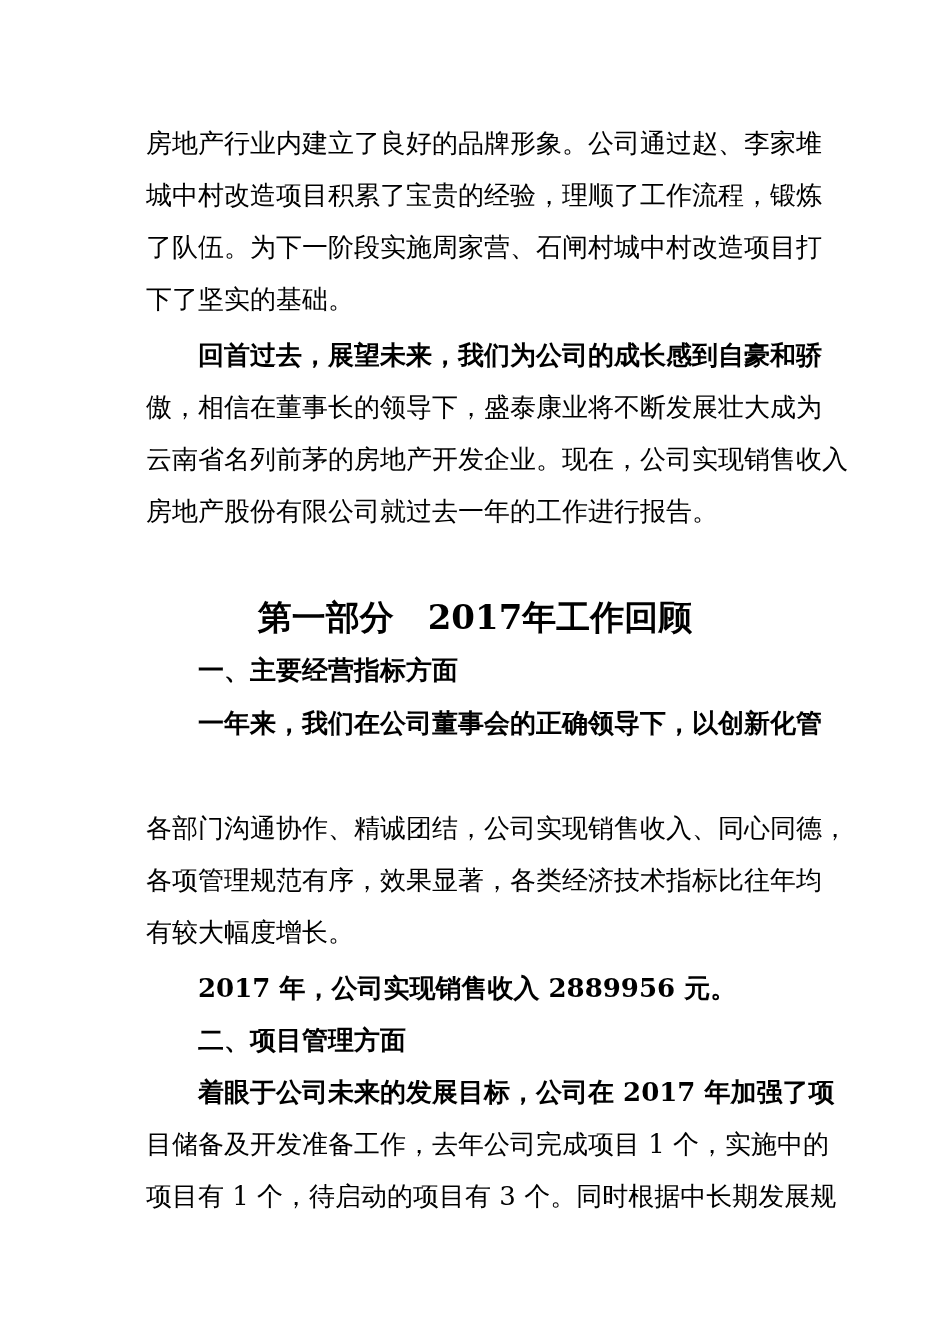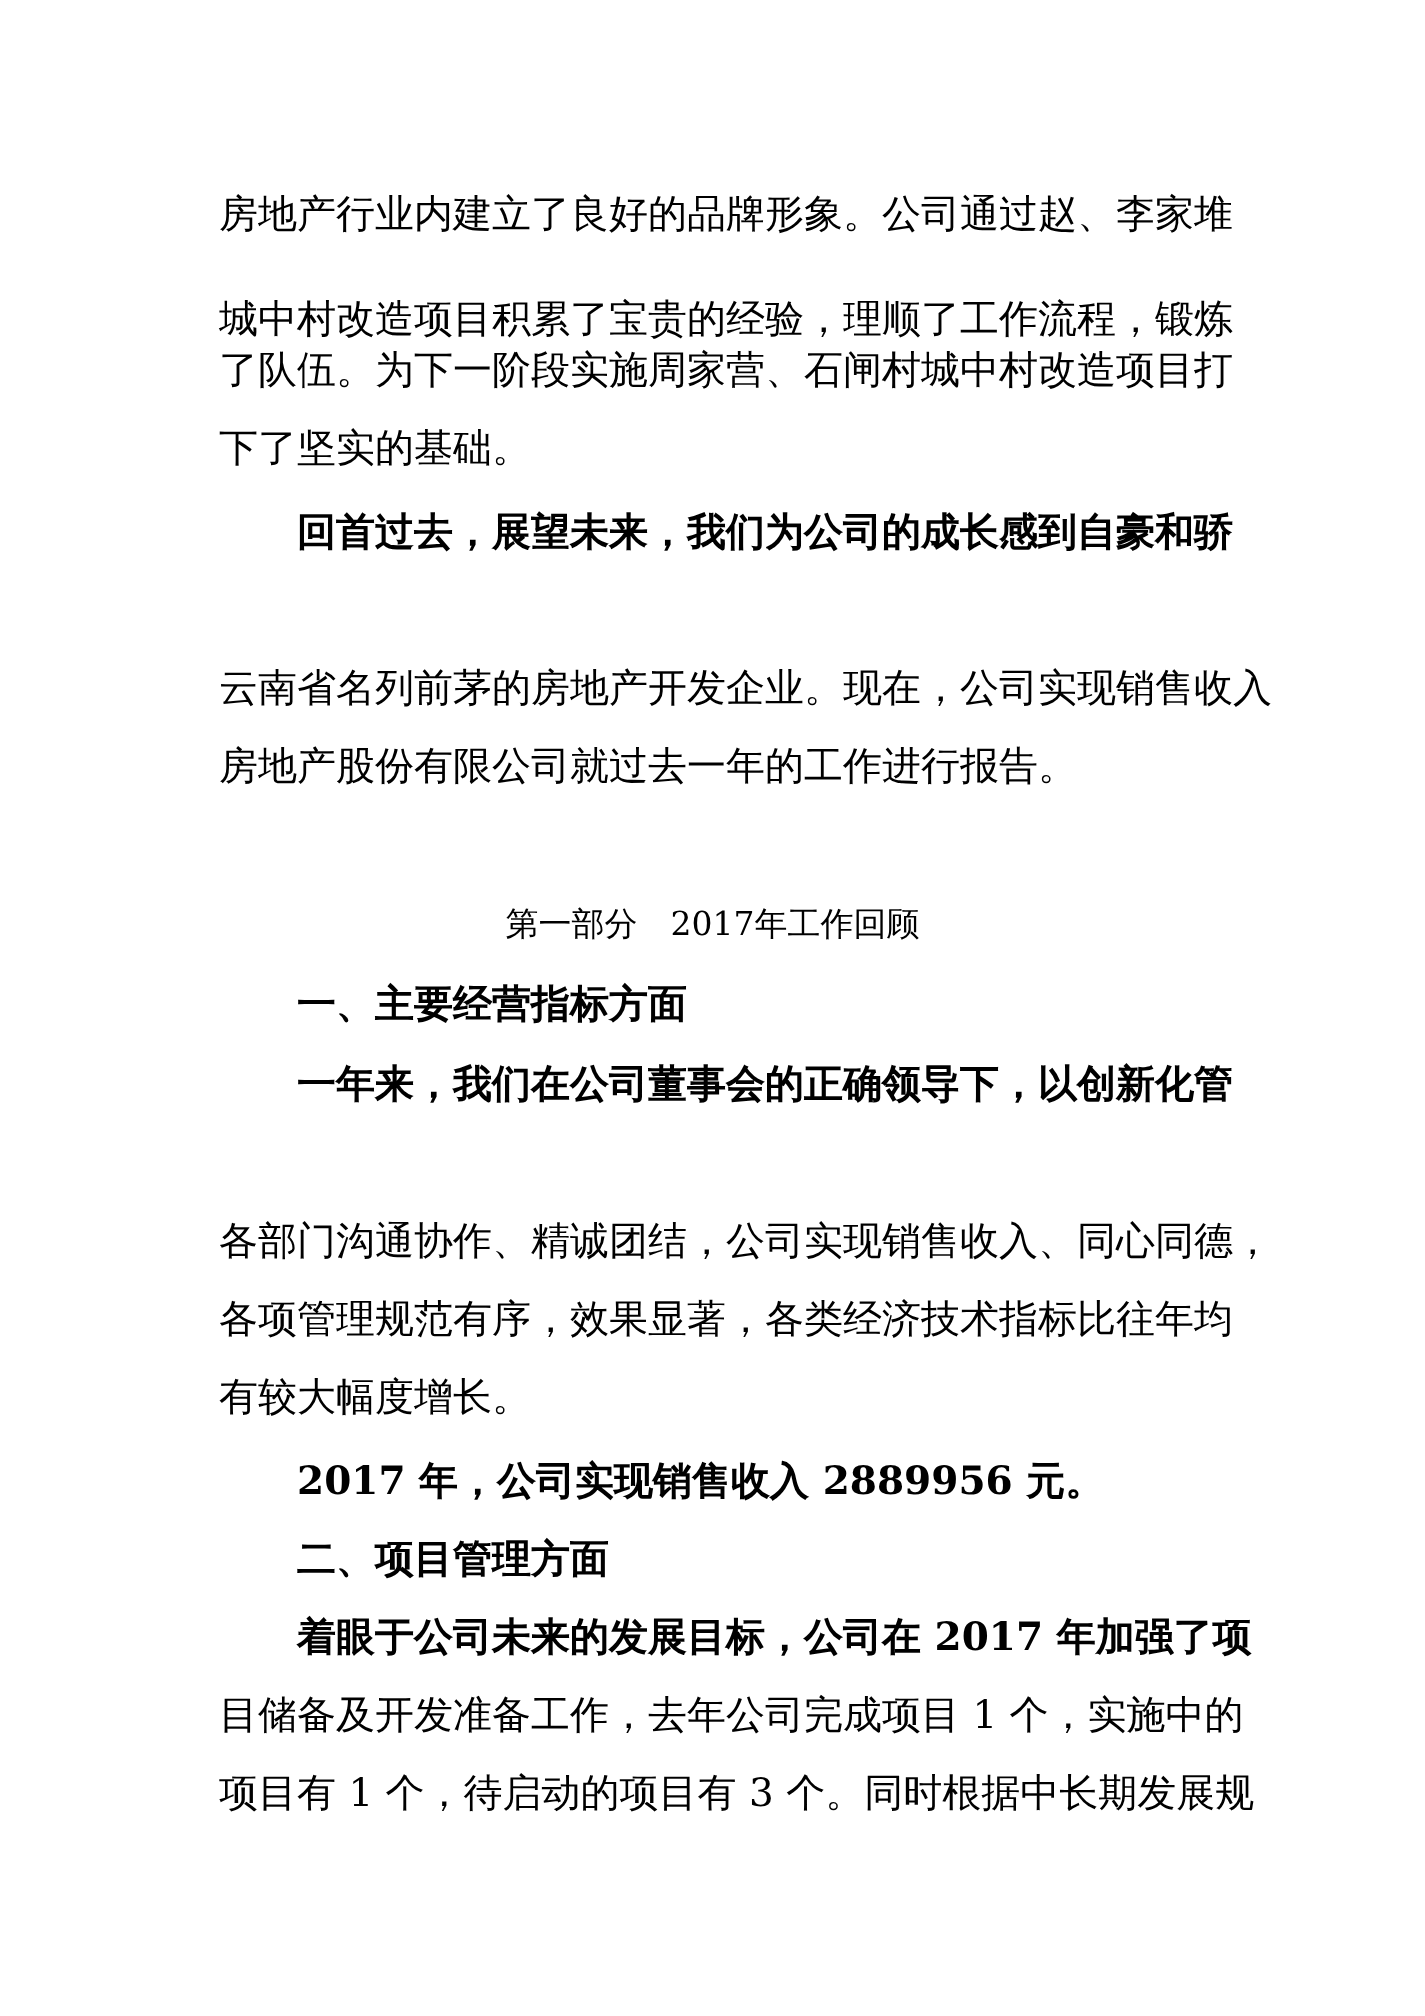--- a/index.html
+++ b/index.html
@@ -4,36 +4,37 @@
 <style>
   html, body { margin: 0; padding: 0; background: #ffffff; }
   body { width: 950px; height: 1344px; position: relative; overflow: hidden;
          font-family: "DejaVu Serif", "Liberation Serif", serif; color: #000; }
   .page { position: absolute; left: 0; top: 0; width: 950px; height: 1344px; background: #fff; }
   .line { position: absolute; left: 146px; width: 659px; height: 52px; line-height: 52px;
           font-size: 26px; white-space: nowrap; text-align: justify; text-align-last: justify;
           letter-spacing: 0; }
   .line.last { text-align-last: left; }
   .indent { left: 198px; width: 607px; font-weight: bold; }
-  .title { position: absolute; left: 0; width: 950px; text-align: center; font-size: 22px;
-           font-weight: normal; height: 52px; line-height: 52px; white-space: pre; }
+  .title { position: absolute; left: 0; width: 950px; text-align: center; font-size: 34px;
+           font-weight: bold; height: 52px; line-height: 52px; white-space: pre; }
   .sub { position: absolute; left: 198px; font-size: 26px; font-weight: bold;
          height: 52px; line-height: 52px; white-space: nowrap; }
 </style>
 </head>
 <body>
 
 <div class="page">
 
   <div class="line" style="top:117px">房地产行业内建立了良好的品牌形象。公司通过赵、李家堆</div>
-  <div class="line" style="top:187px">城中村改造项目积累了宝贵的经验，理顺了工作流程，锻炼</div>
+  <div class="line" style="top:169px">城中村改造项目积累了宝贵的经验，理顺了工作流程，锻炼</div>
   <div class="line" style="top:221px">了队伍。为下一阶段实施周家营、石闸村城中村改造项目打</div>
   <div class="line last" style="top:273px">下了坚实的基础。</div>
 
   <div class="line indent" style="top:329px">回首过去，展望未来，我们为公司的成长感到自豪和骄</div>
+  <div class="line" style="top:381px">傲，相信在董事长的领导下，盛泰康业将不断发展壮大成为</div>
   <div class="line" style="top:433px">云南省名列前茅的房地产开发企业。现在，公司实现销售收入</div>
   <div class="line last" style="top:485px">房地产股份有限公司就过去一年的工作进行报告。</div>
 
   <div class="title" style="top:591px">第一部分　2017年工作回顾</div>
 
   <div class="sub" style="top:644px">一、主要经营指标方面</div>
   <div class="line indent" style="top:697px">一年来，我们在公司董事会的正确领导下，以创新化管</div>
   <div class="line" style="top:802px">各部门沟通协作、精诚团结，公司实现销售收入、同心同德，</div>
   <div class="line" style="top:854px">各项管理规范有序，效果显著，各类经济技术指标比往年均</div>
   <div class="line last" style="top:906px">有较大幅度增长。</div>

